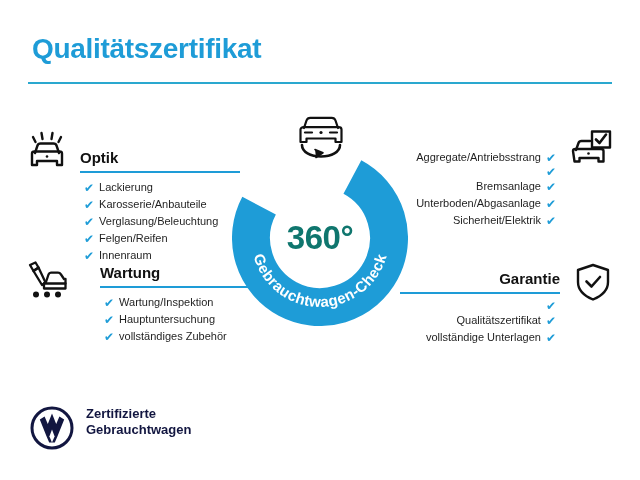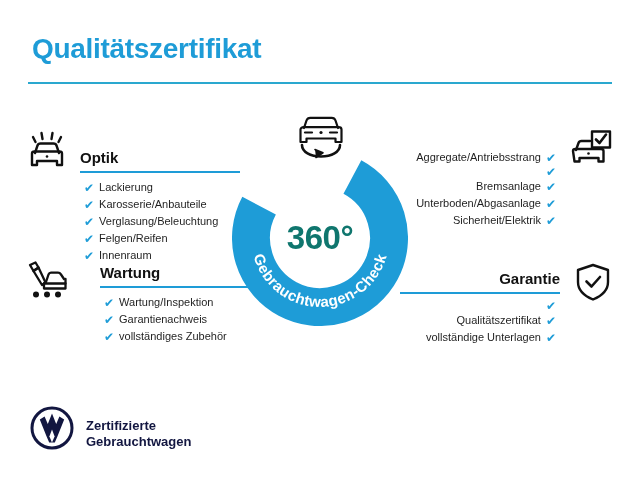--- a/index.html
+++ b/index.html
@@ -148,21 +148,21 @@
     height: 52px;
   }
   .badge-car svg { width: 72px; height: 52px; }
 
   
   .footer {
     position: absolute;
     left: 30px;
     top: 406px;
     display: flex;
-    align-items: flex-end;
+    align-items: flex-start;
   }
   .vw-mark { width: 44px; height: 44px; }
   .footer-text {
     margin-left: 12px;
     font-size: 13px;
     font-weight: bold;
     line-height: 16px;
     color: #121640;
     white-space: pre-line;
   }
@@ -251,21 +251,21 @@
       <div class="sec-title">Wartung</div>
       <div class="sec-underline"></div>
     </div>
     <ul class="items">
       <li>
           <span class="chk">✔</span>
           <span>Wartung/Inspektion</span>
         </li>
       <li>
           <span class="chk">✔</span>
-          <span>Garantienachweis</span>
+          <span>Hauptuntersuchung</span>
         </li>
       <li>
           <span class="chk">✔</span>
           <span>vollständiges Zubehör</span>
         </li>
     </ul>
   </div>
 
   <div class="section col-right" id="sec-technik">
     <ul class="items">

